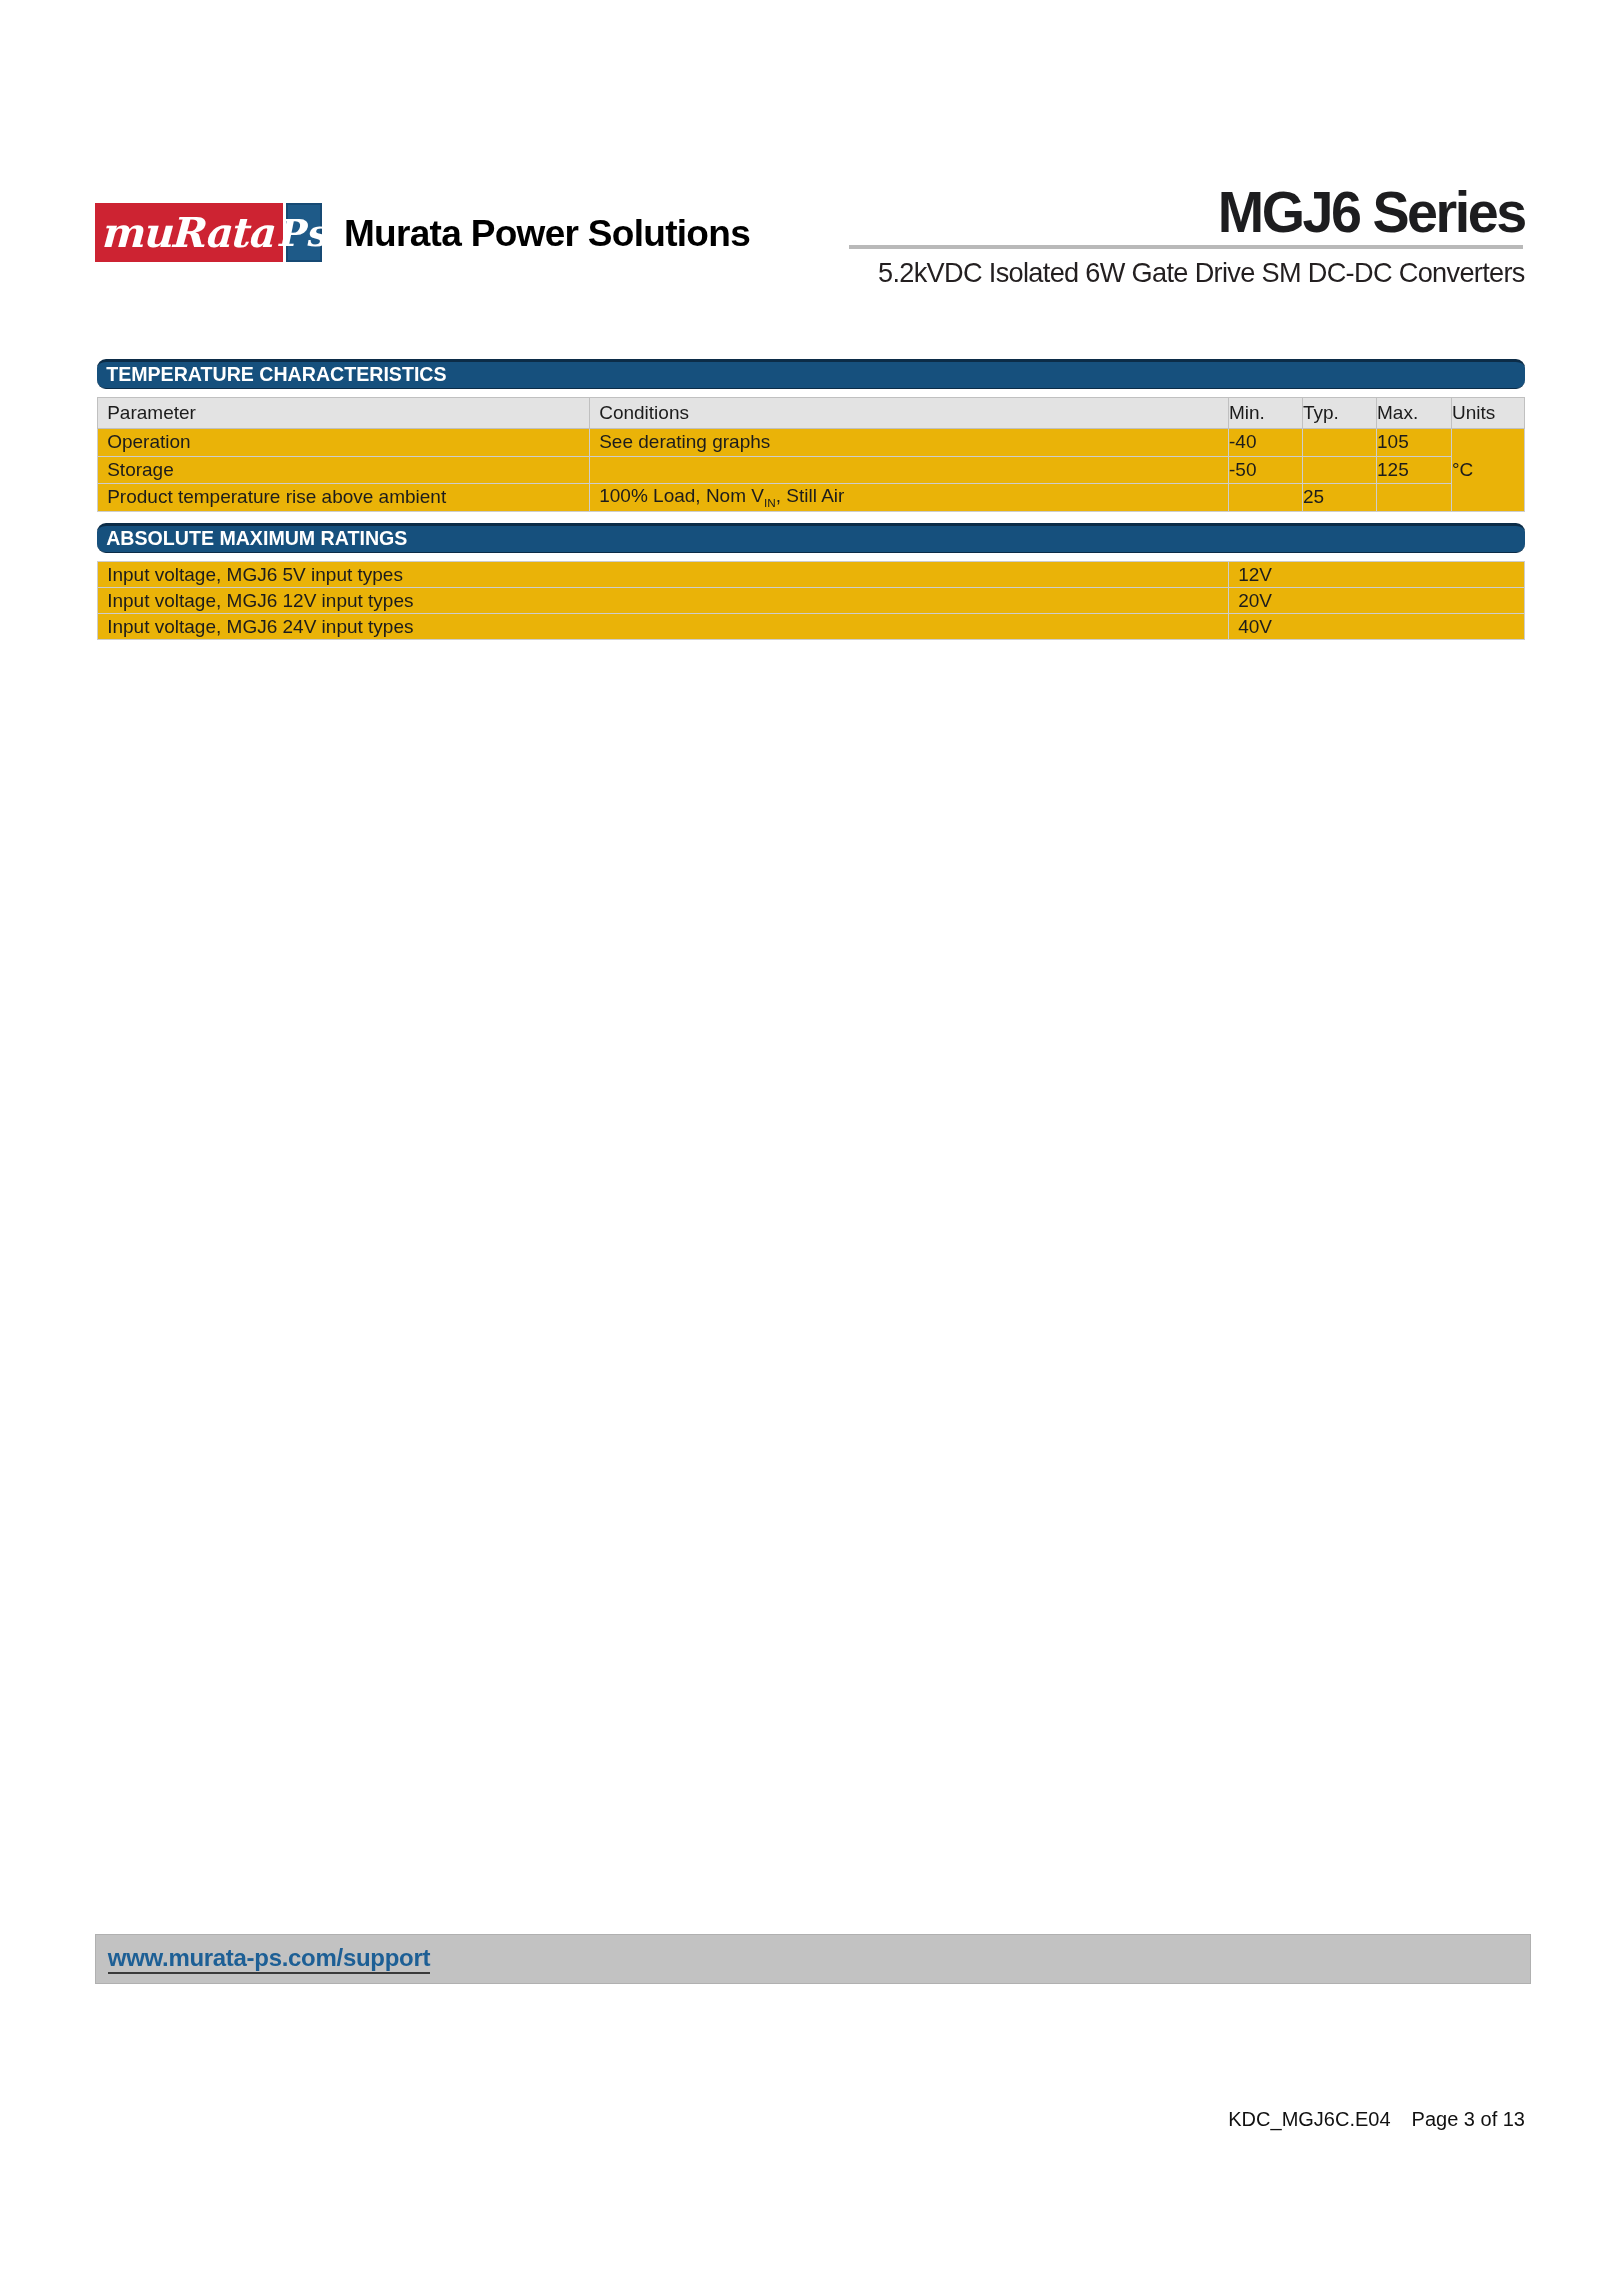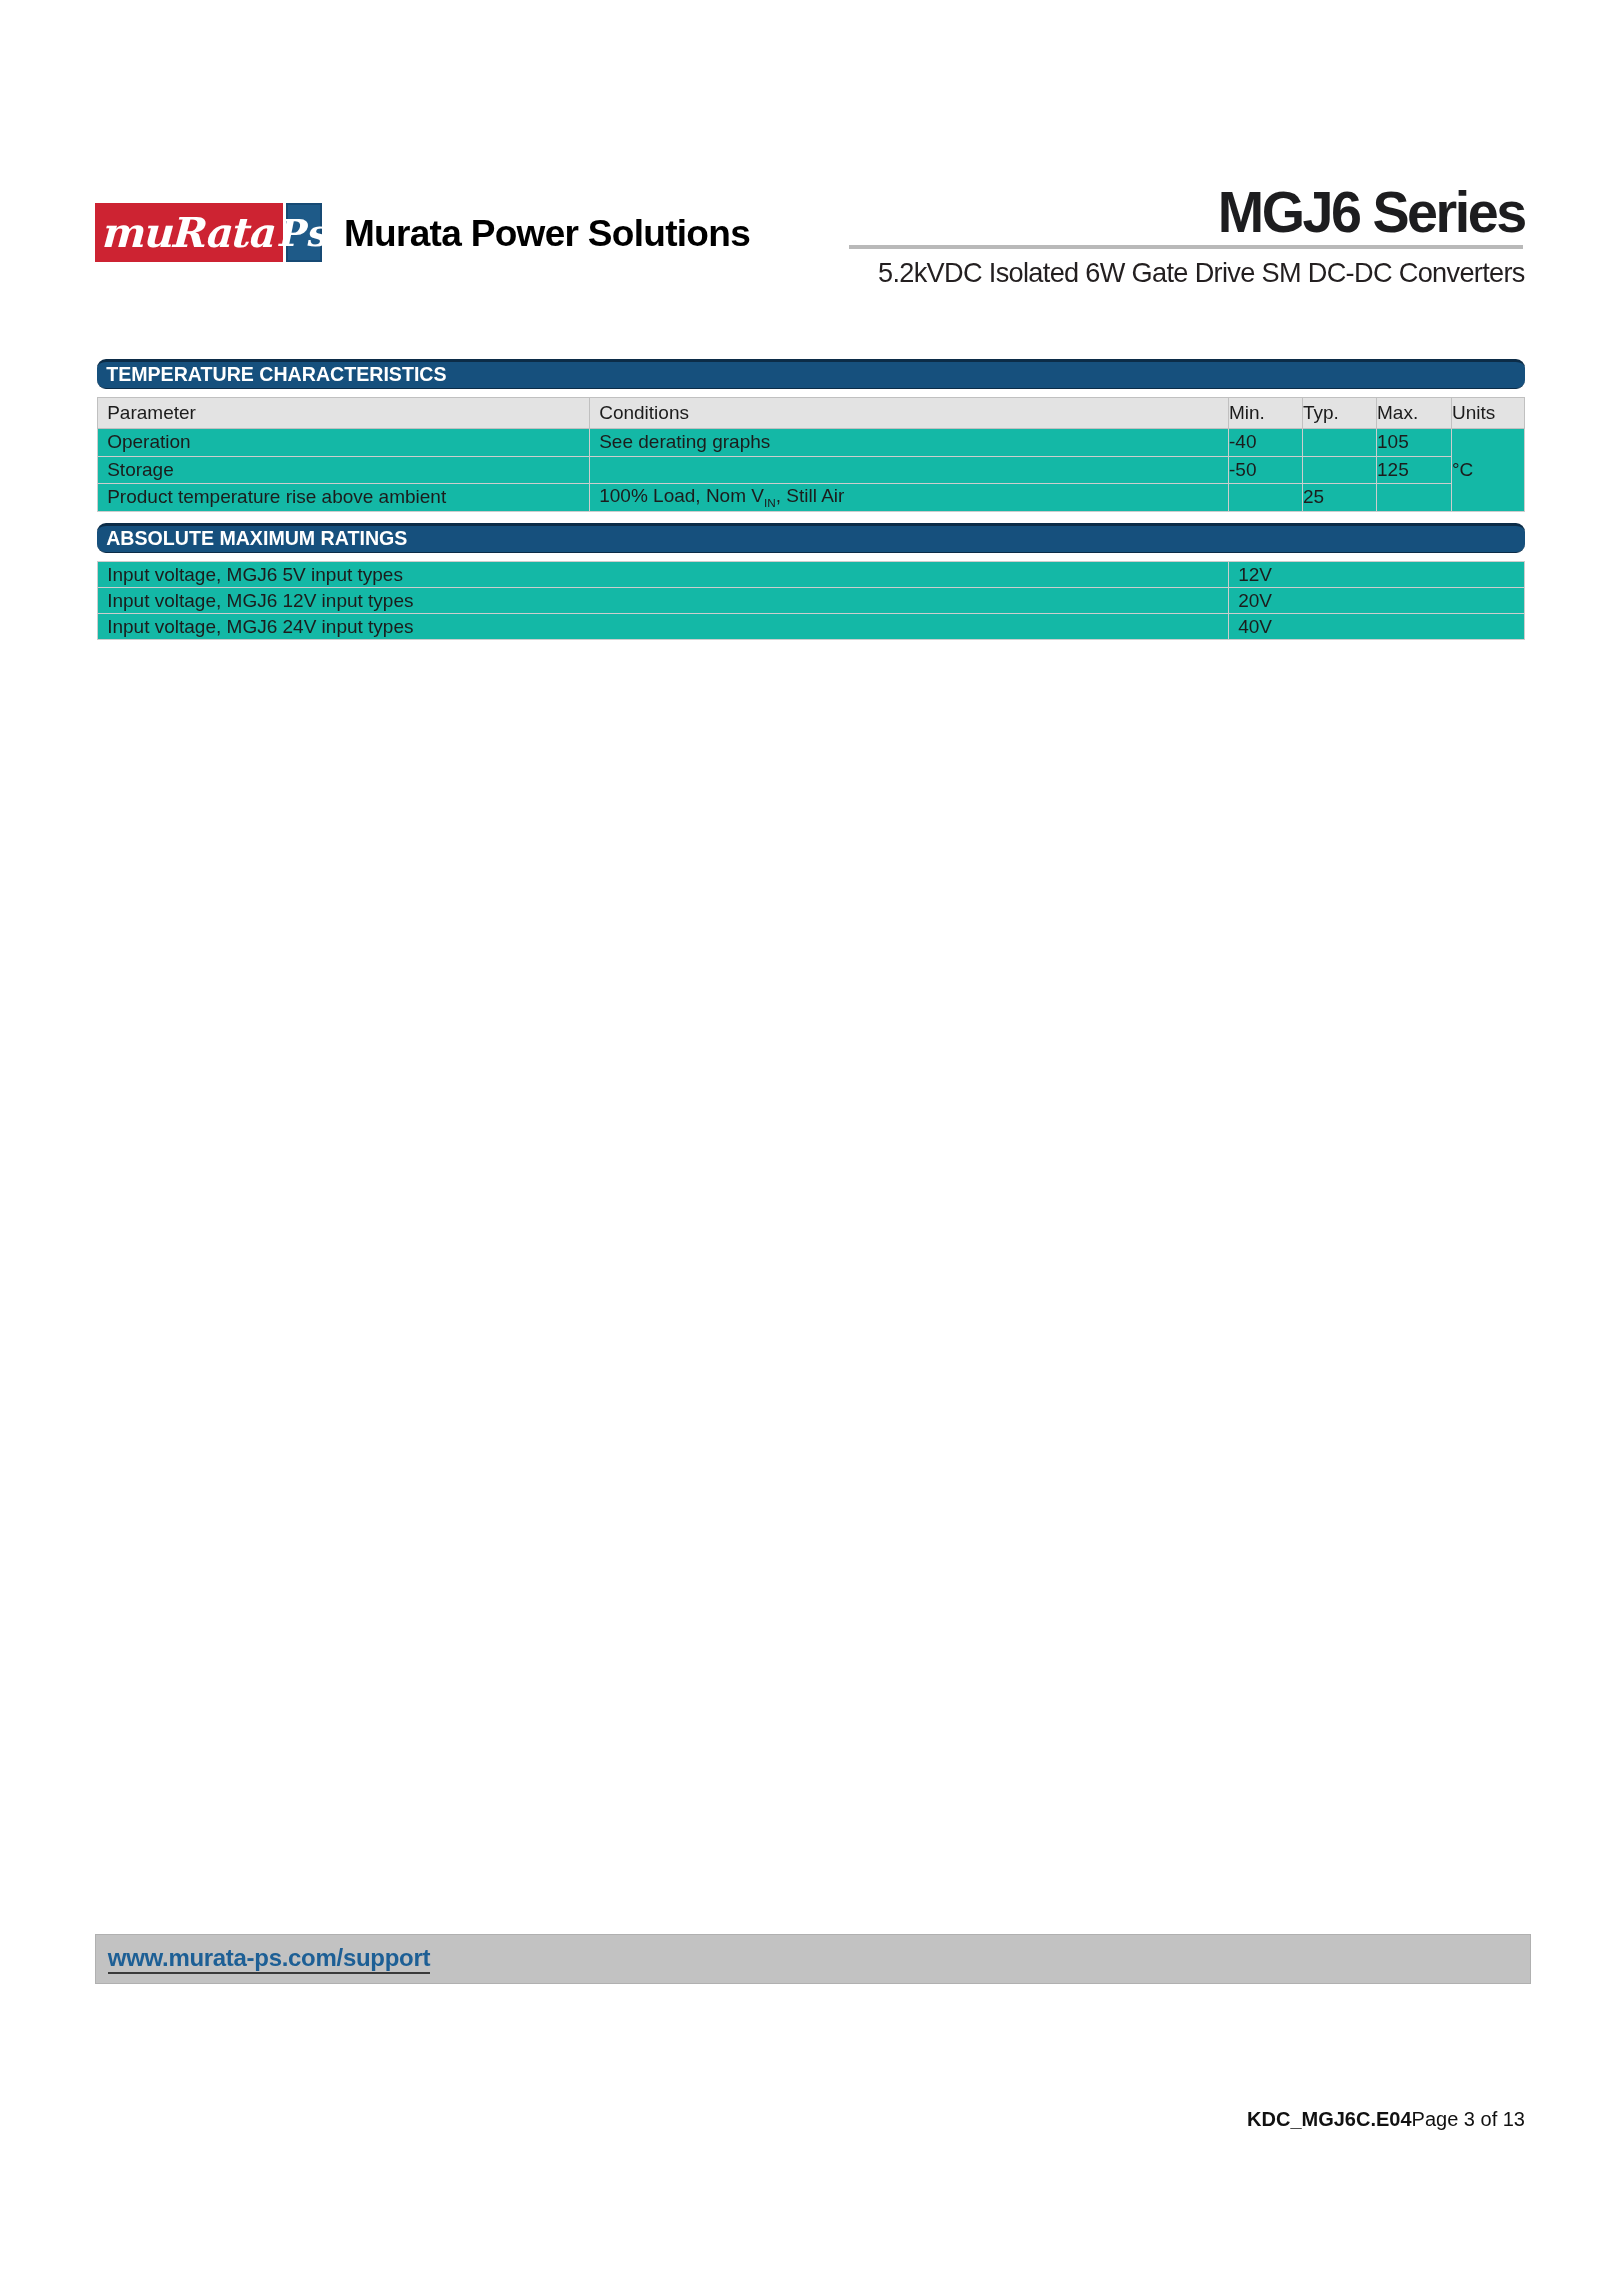--- a/index.html
+++ b/index.html
@@ -78,21 +78,21 @@
     margin-top:8px;
     border:1.3px solid #a7a7a7;
   }
   th {
     background:#e3e3e3; font-weight:normal; font-size:19px;
     height:31px; border:1.3px solid #c0c0c0; color:#1c1c1c;
   }
   td {
     font-size:19px; height:27.5px;
     border:1.3px solid #cdcdcd; color:#1c1c1c;
-    background:#14b8a6;
+    background:#eab308;
   }
   .abs-section td { height:26px; }
   .l { text-align:left; padding:0 0 0 9.2px; }
   .c { text-align:left; padding:0; }
   sub { font-size:0.62em; }
 
   
   .support-bar {
     position:absolute; left:95px; top:1934px;
     width:1436px; height:50px;
@@ -106,21 +106,21 @@
     text-decoration:none;
     border-bottom:2.6px solid #3a3a3a;
     padding-bottom:0.7px;
     letter-spacing:-0.3px;
     cursor:pointer;
   }
   .page-info {
     position:absolute; right:97px; top:2108px;
     font-size:20px; color:#111111; white-space:nowrap;
   }
-  .doc-code { font-weight:bold; margin-right:0; }
+  .doc-code { font-weight:normal; margin-right:21px; }
 </style>
 </head>
 <body>
 
 <div class="page" style="--bar-blue: #16507d; --logo-red: #cd2332; --logo-blue: #1e5a88; --link-blue: #1d5f95; --footer-gray: #c2c2c2;">
 
   <div class="logo-red">
     <span>muRata</span>
   </div>
   <div class="logo-blue">

